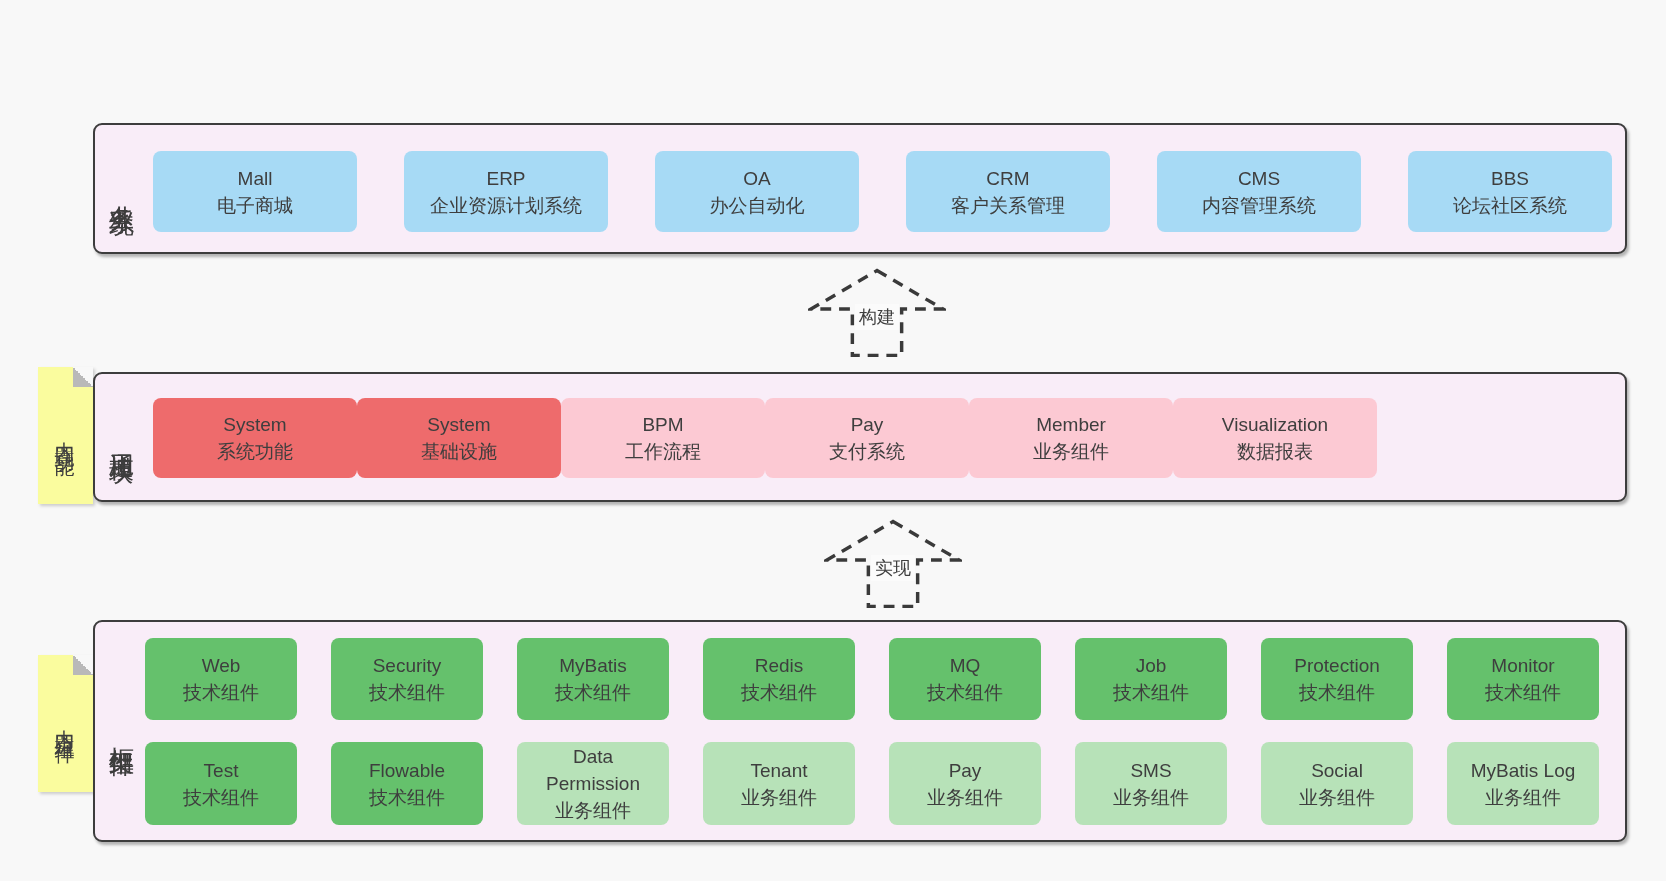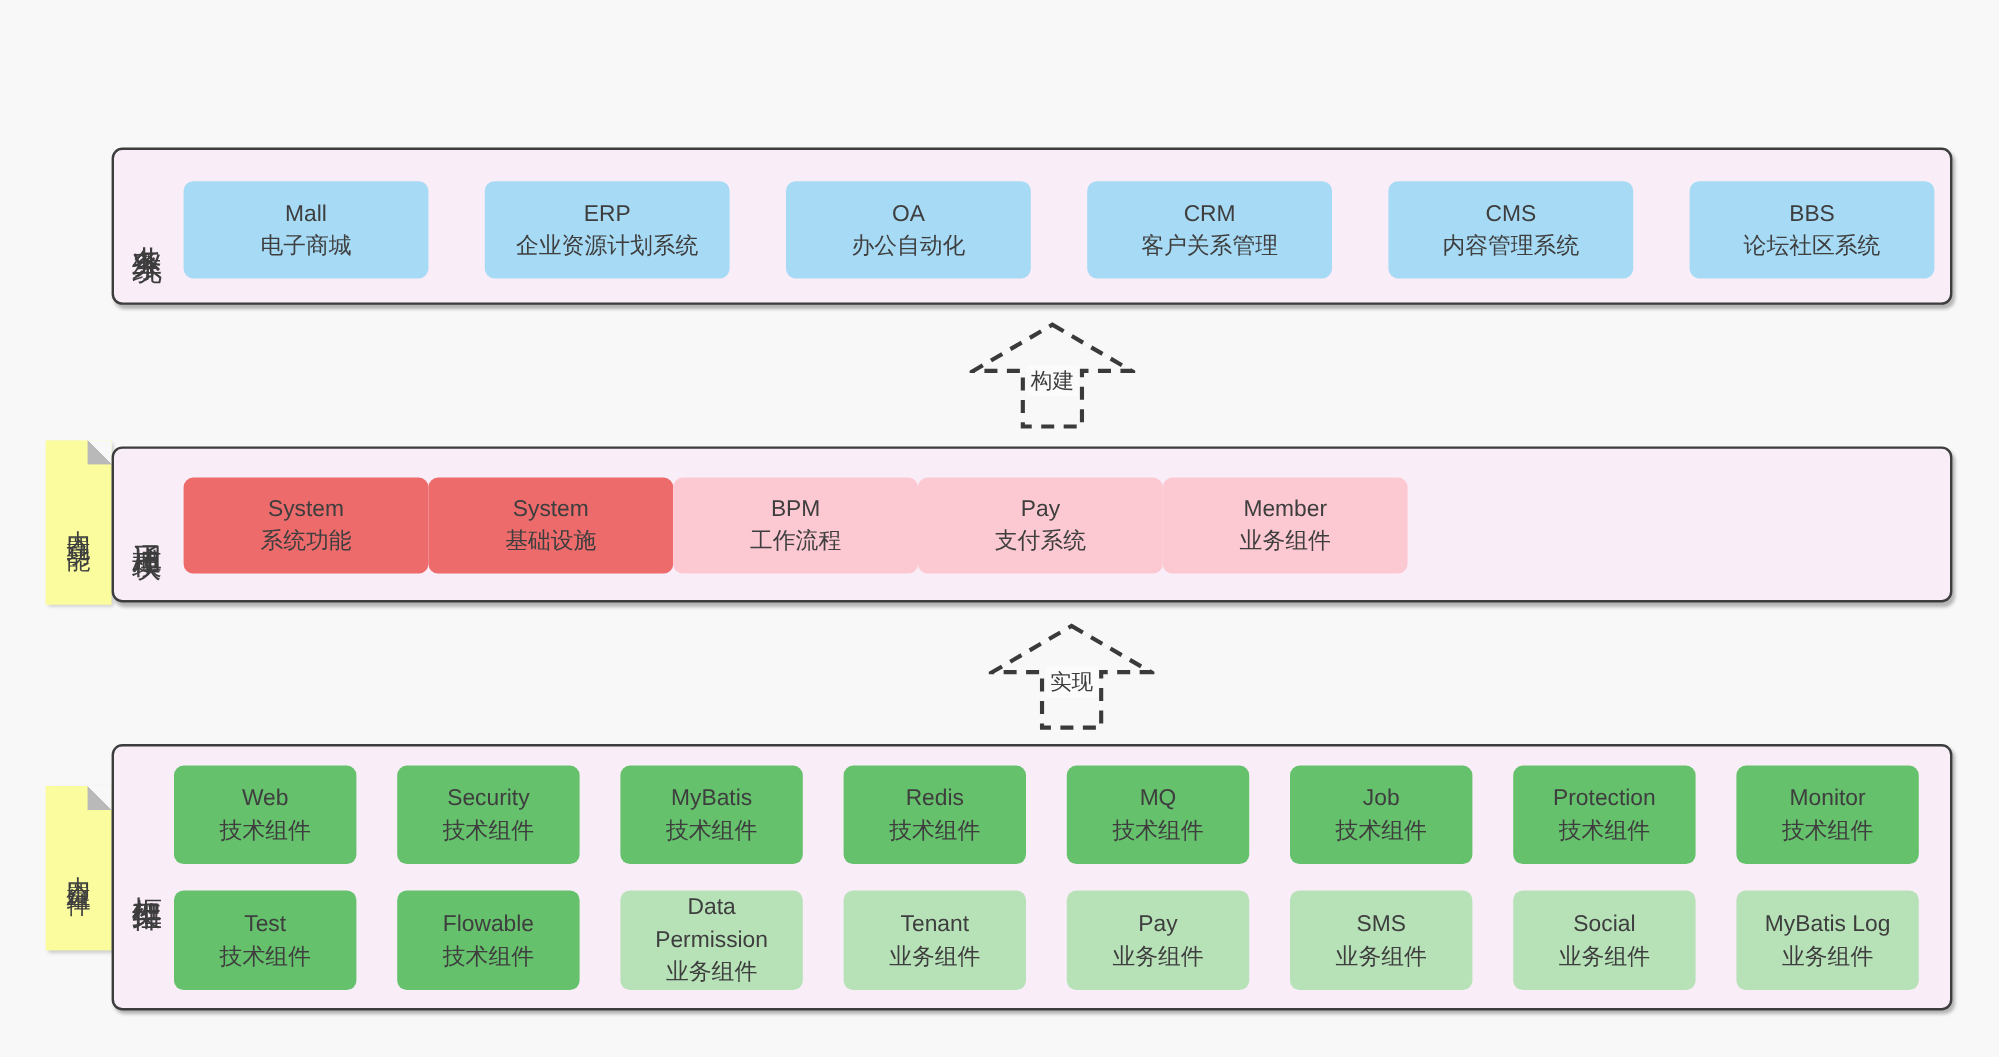--- a/index.html
+++ b/index.html
@@ -121,20 +121,24 @@
         <span>工作流程</span>
       </div>
       <div class="box c-pink">
         <span>Pay</span>
         <span>支付系统</span>
       </div>
       <div class="box c-pink">
         <span>Member</span>
         <span>业务组件</span>
       </div>
+      <div class="box c-pink">
+        <span>Visualization</span>
+        <span>数据报表</span>
+      </div>
     </div>
   </div>
 
   <div class="arrow arrow2">
     <svg viewBox="0 0 140 92">
       <polygon points="70,3 137,42 95,42 95,89 45,89 45,42 3,42" fill="none" stroke="#3a3a3a" stroke-width="3.5" stroke-dasharray="11,8"></polygon>
     </svg>
     <span class="arrow-label">实现</span>
   </div>
 

